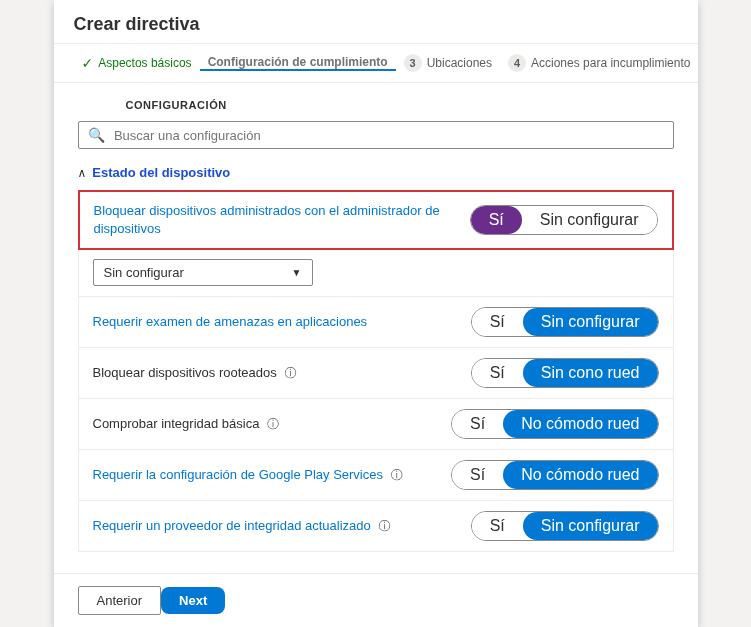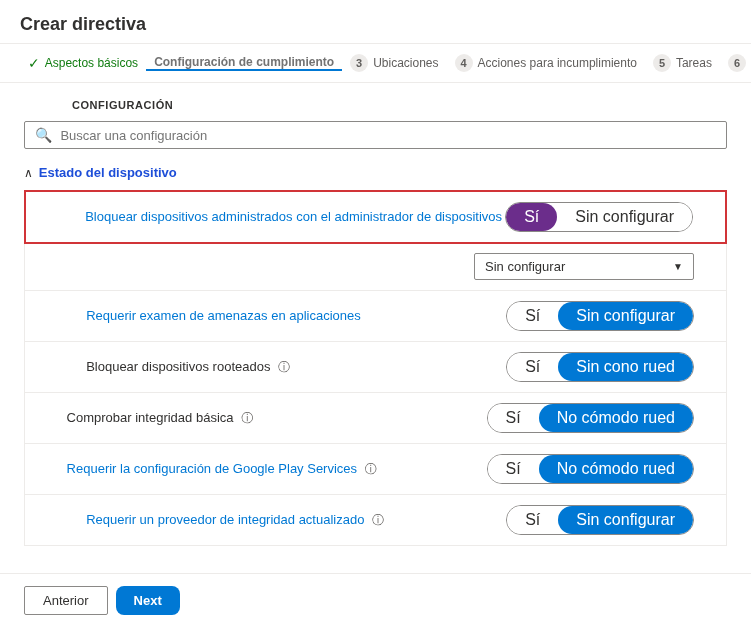--- a/index.html
+++ b/index.html
@@ -7,21 +7,21 @@
       font-family: 'Segoe UI', Arial, sans-serif;
       font-size: 13px;
       background: #f3f2f1;
       display: flex;
       justify-content: center;
       align-items: center;
       min-height: 100vh;
     }
     .window {
       background: #fff;
-      width: 751px;
+      width: 644px;
       min-height: 627px;
       box-shadow: 0 2px 8px rgba(0,0,0,0.2);
       display: flex;
       flex-direction: column;
     }
     .window-title {
       padding: 14px 20px 8px 20px;
       font-size: 18px;
       font-weight: 600;
       color: #323130;
@@ -123,22 +123,22 @@
       font-weight: 600;
       color: #1d4ed8;
     }
     
     .settings-list {
       border: 1px solid #edebe9;
     }
     .setting-row {
       display: flex;
       align-items: center;
-      justify-content: flex-end;
-      padding: 10px 32px;
+      justify-content: flex-start;
+      padding: 10px 14px;
       border-bottom: 1px solid #edebe9;
       min-height: 48px;
     }
     .setting-row:last-child {
       border-bottom: none;
     }
     .setting-row.highlighted {
       border: 2px solid #d13438;
       margin: -1px;
     }
@@ -197,23 +197,23 @@
       font-size: 13px;
       color: #323130;
     }
     .dropdown-arrow {
       font-size: 10px;
       color: #323130;
     }
     
     .footer {
       display: flex;
+      align-items: center;
       padding: 12px 24px;
       border-top: 1px solid #edebe9;
-      gap: 8px;
     }
     .btn-secondary {
       padding: 6px 18px;
       border: 1px solid #8a8886;
       background: #fff;
       color: #323130;
       font-size: 13px;
       cursor: pointer;
       border-radius: 2px;
     }

